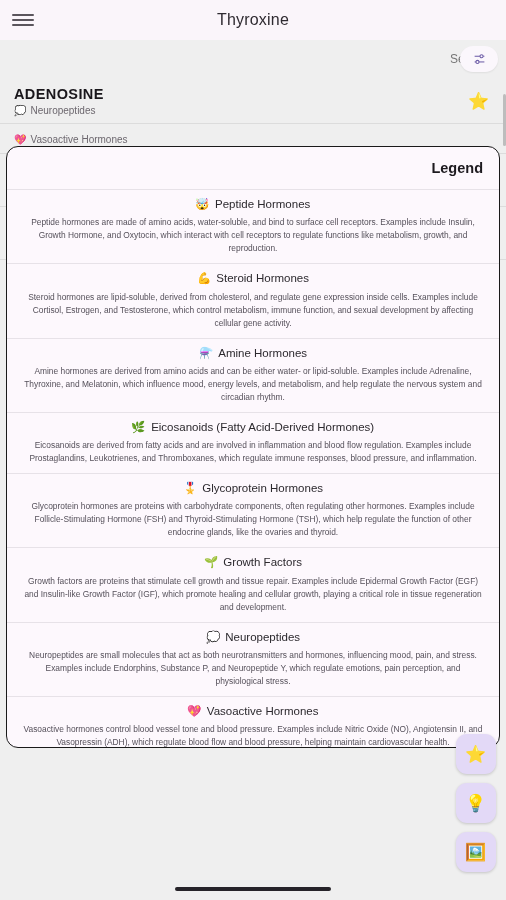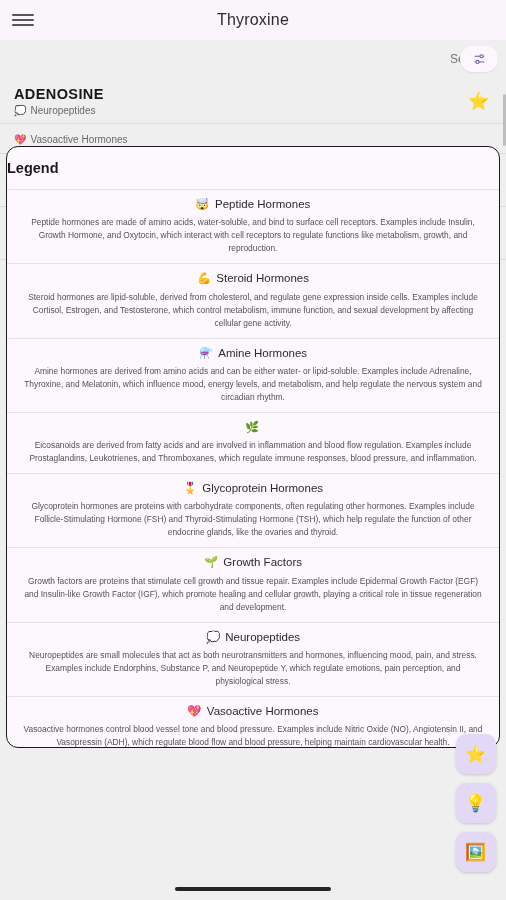--- a/index.html
+++ b/index.html
@@ -194,25 +194,25 @@
     width: 494px;
     max-height: 602px;
     background: #fdf8fd;
     border: 1.6px solid #1a1a1a;
     border-radius: 12px;
     overflow: hidden;
     display: flex;
     flex-direction: column;
   }
   .dialog-title {
-    text-align: left;
+    text-align: right;
     font-size: 14.5px;
     font-weight: bold;
     color: #1d1a1f;
-    padding: 13px 9px 13px 0;
+    padding: 13px 16px 13px 0;
     border-bottom: 1px solid #e7e2e8;
   }
   .legend-scroll {
     overflow: hidden;
     flex: 1;
   }
   .legend-entry {
     padding: 6px 10px 8px 10px;
     border-bottom: 1px solid #e7e2e8;
     text-align: center;
@@ -389,20 +389,21 @@
         <div class="le-head">
           <span class="le-emoji">⚗️</span>
           <span>Amine Hormones</span>
         </div>
         <div class="le-desc">Amine hormones are derived from amino acids and can be either water- or lipid-soluble. Examples include Adrenaline, Thyroxine, and Melatonin, which influence mood, energy levels, and metabolism, and help regulate the nervous system and circadian rhythm.</div>
       </div>
 
       <div class="legend-entry">
         <div class="le-head">
           <span class="le-emoji">🌿</span>
+          <span>Eicosanoids (Fatty Acid-Derived Hormones)</span>
         </div>
         <div class="le-desc">Eicosanoids are derived from fatty acids and are involved in inflammation and blood flow regulation. Examples include Prostaglandins, Leukotrienes, and Thromboxanes, which regulate immune responses, blood pressure, and inflammation.</div>
       </div>
 
       <div class="legend-entry">
         <div class="le-head">
           <span class="le-emoji">🎖️</span>
           <span>Glycoprotein Hormones</span>
         </div>
         <div class="le-desc">Glycoprotein hormones are proteins with carbohydrate components, often regulating other hormones. Examples include Follicle-Stimulating Hormone (FSH) and Thyroid-Stimulating Hormone (TSH), which help regulate the function of other endocrine glands, like the ovaries and thyroid.</div>

